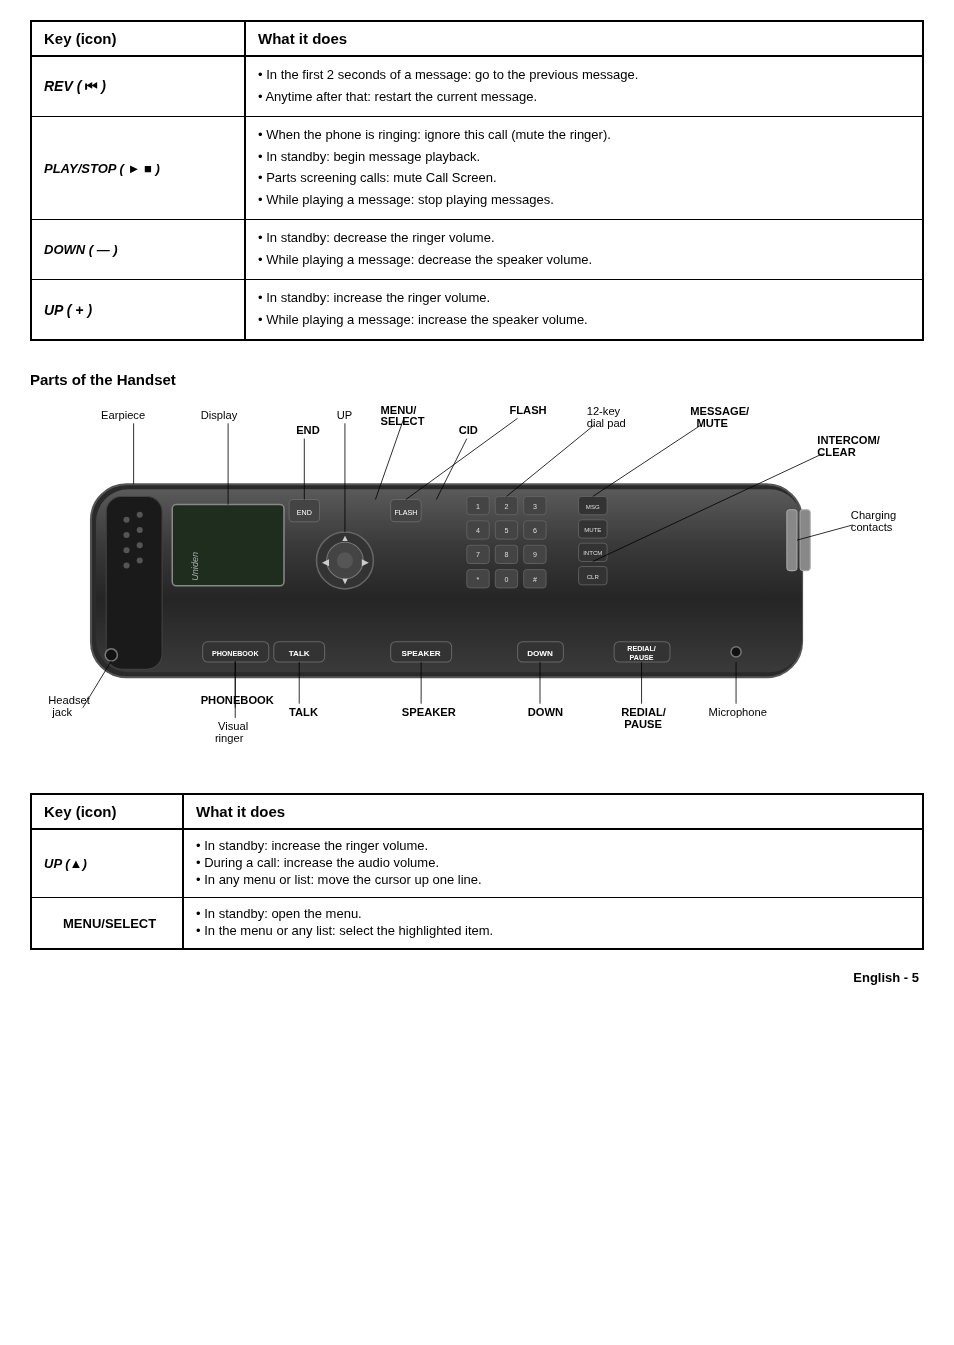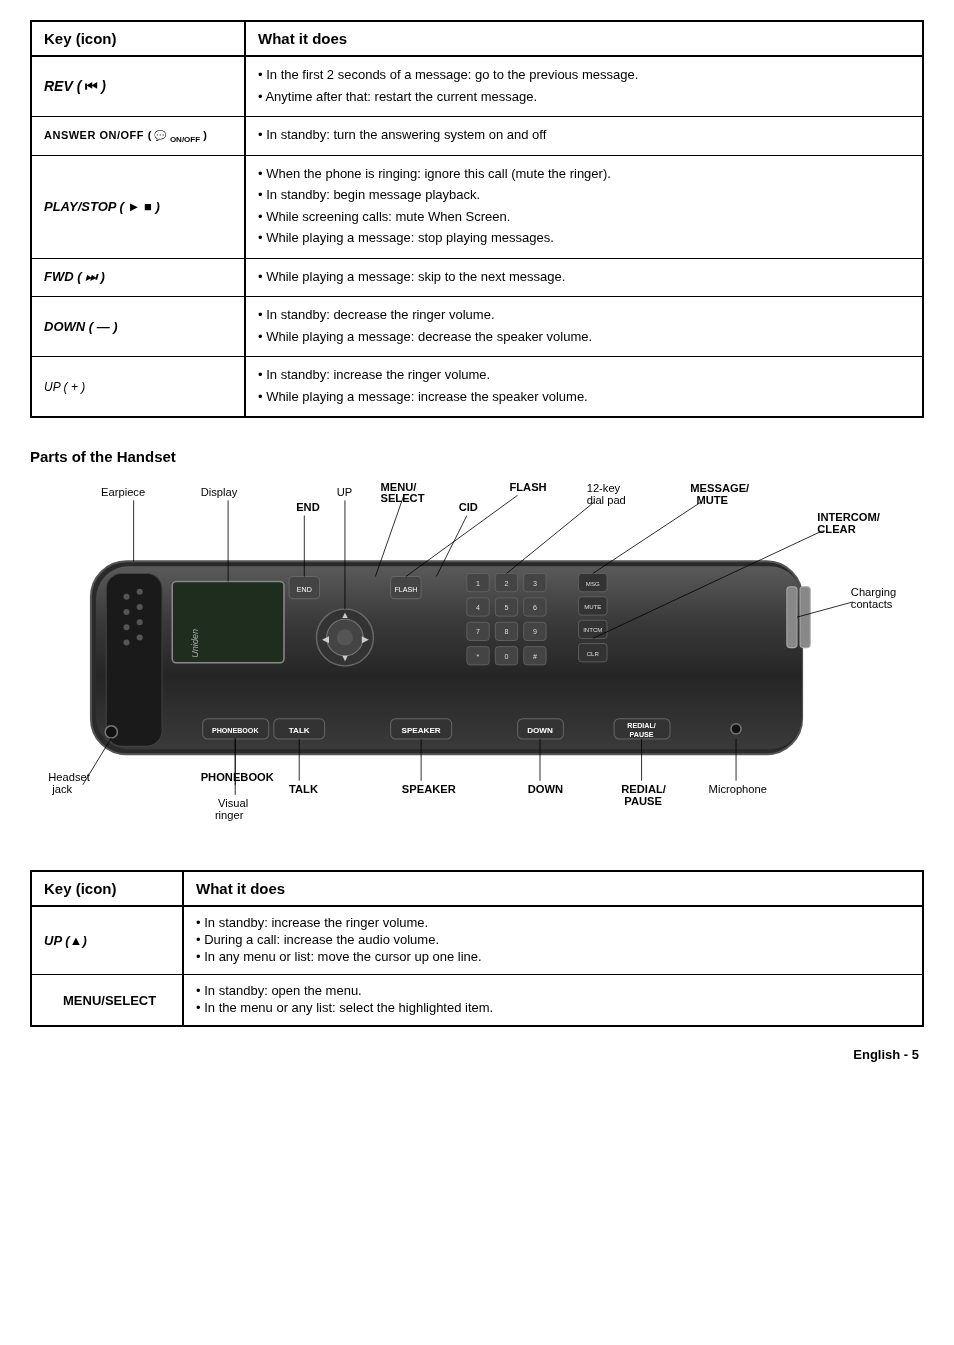--- a/index.html
+++ b/index.html
@@ -135,75 +135,51 @@
         <span style="font-weight:bold; font-style:italic; font-size:14px;">)</span>
       </td>
       <td>
         <ul class="bullet-list">
           <li>In the first 2 seconds of a message: go to the previous message.</li>
           <li>Anytime after that: restart the current message.</li>
         </ul>
       </td>
     </tr>
 
-    <tr>
-      <td>
-        <span style="font-weight:bold; font-size:11px; letter-spacing:0.5px;">ANSWER ON/OFF</span>
-        <span style="font-size:11px; font-weight:bold;"> (
-          <span style="font-size:10px; position:relative;">💬</span>
-          <sub style="font-size:8px;">ON/OFF</sub>
-        )</span>
-      </td>
-      <td>
-        <ul class="bullet-list">
-          <li>In standby: turn the answering system on and off</li>
-        </ul>
-      </td>
-    </tr>
 
     <tr>
       <td>
         <span style="font-weight:bold; font-style:italic; font-size:13px;">PLAY/STOP  ( ► ■ )</span>
       </td>
       <td>
         <ul class="bullet-list">
           <li>When the phone is ringing: ignore this call (mute the ringer).</li>
           <li>In standby: begin message playback.</li>
-          <li>While screening calls: mute When Screen.</li>
+          <li>Parts screening calls: mute Call Screen.</li>
           <li>While playing a message: stop playing messages.</li>
         </ul>
       </td>
     </tr>
 
-    <tr>
-      <td>
-        <span style="font-weight:bold; font-style:italic; font-size:13px;">FWD ( ⏭ )</span>
-      </td>
-      <td>
-        <ul class="bullet-list">
-          <li>While playing a message: skip to the next message.</li>
-        </ul>
-      </td>
-    </tr>
 
     <tr>
       <td>
         <span style="font-weight:bold; font-style:italic; font-size:13px;">DOWN ( — )</span>
       </td>
       <td>
         <ul class="bullet-list">
           <li>In standby: decrease the ringer volume.</li>
           <li>While playing a message: decrease the speaker volume.</li>
         </ul>
       </td>
     </tr>
 
     <tr>
       <td>
-        <span style="font-weight:normal; font-style:italic; font-size:12px;margin-top:44px;">UP ( + )</span>
+        <span style="font-weight:bold; font-style:italic; font-size:14px;margin-top:44px;">UP ( + )</span>
       </td>
       <td>
         <ul class="bullet-list">
           <li>In standby: increase the ringer volume.</li>
           <li>While playing a message: increase the speaker volume.</li>
         </ul>
       </td>
     </tr>
   </tbody>
 </table>

